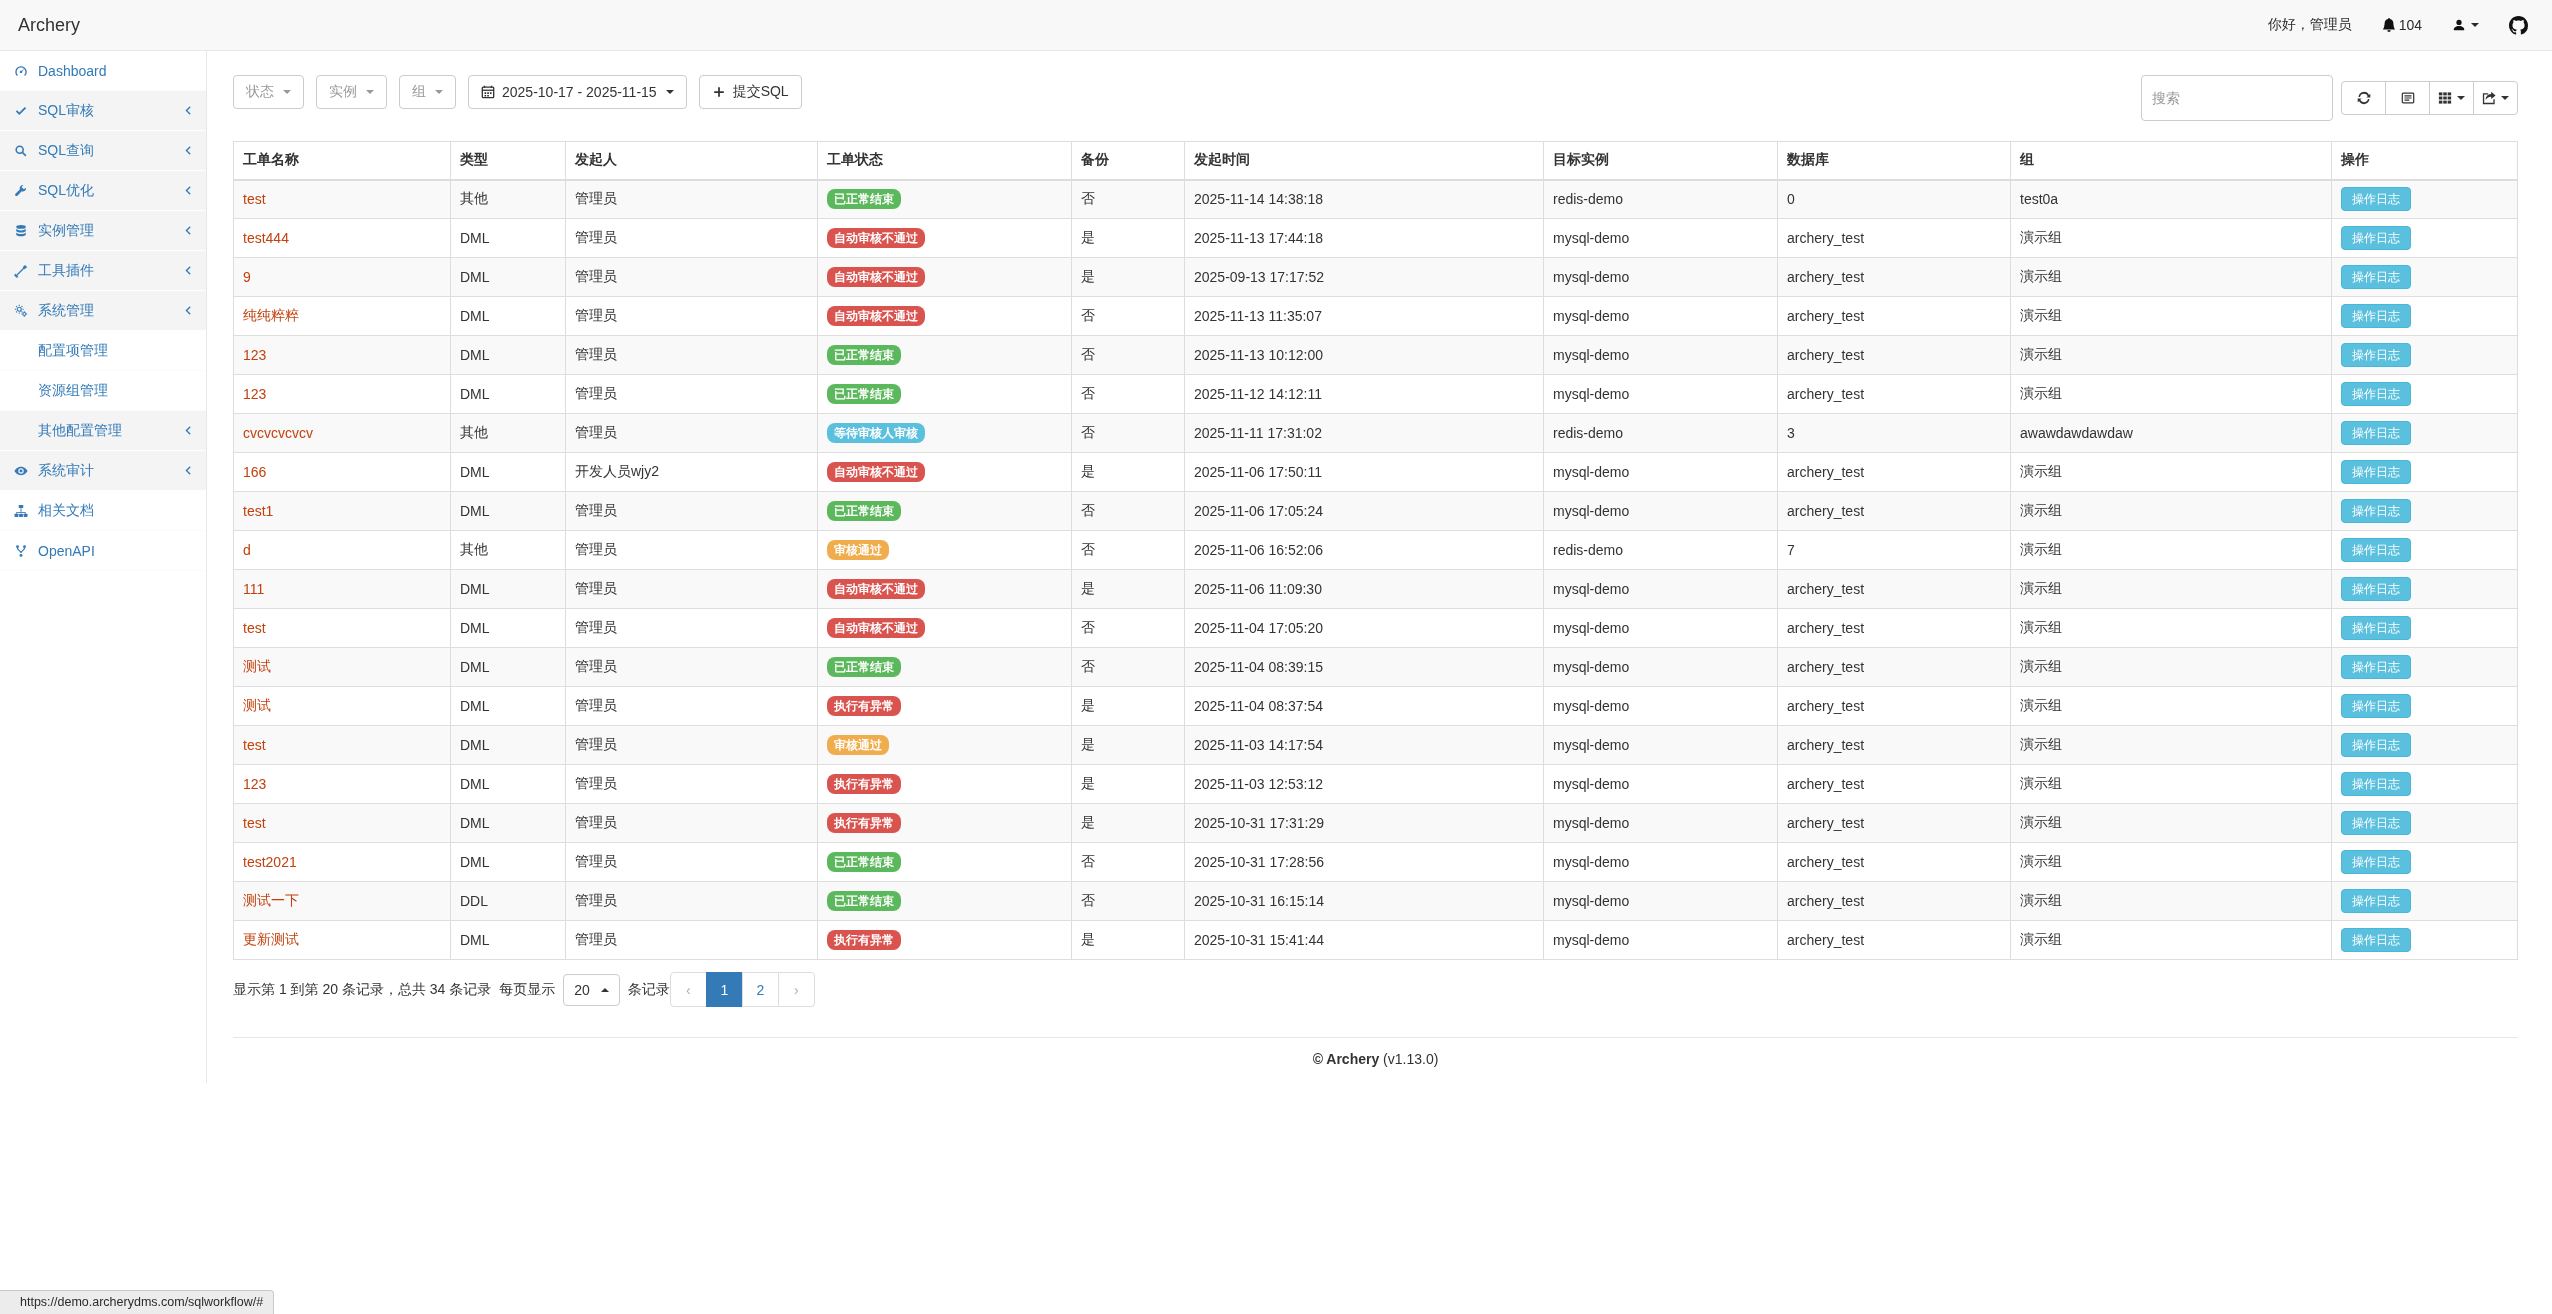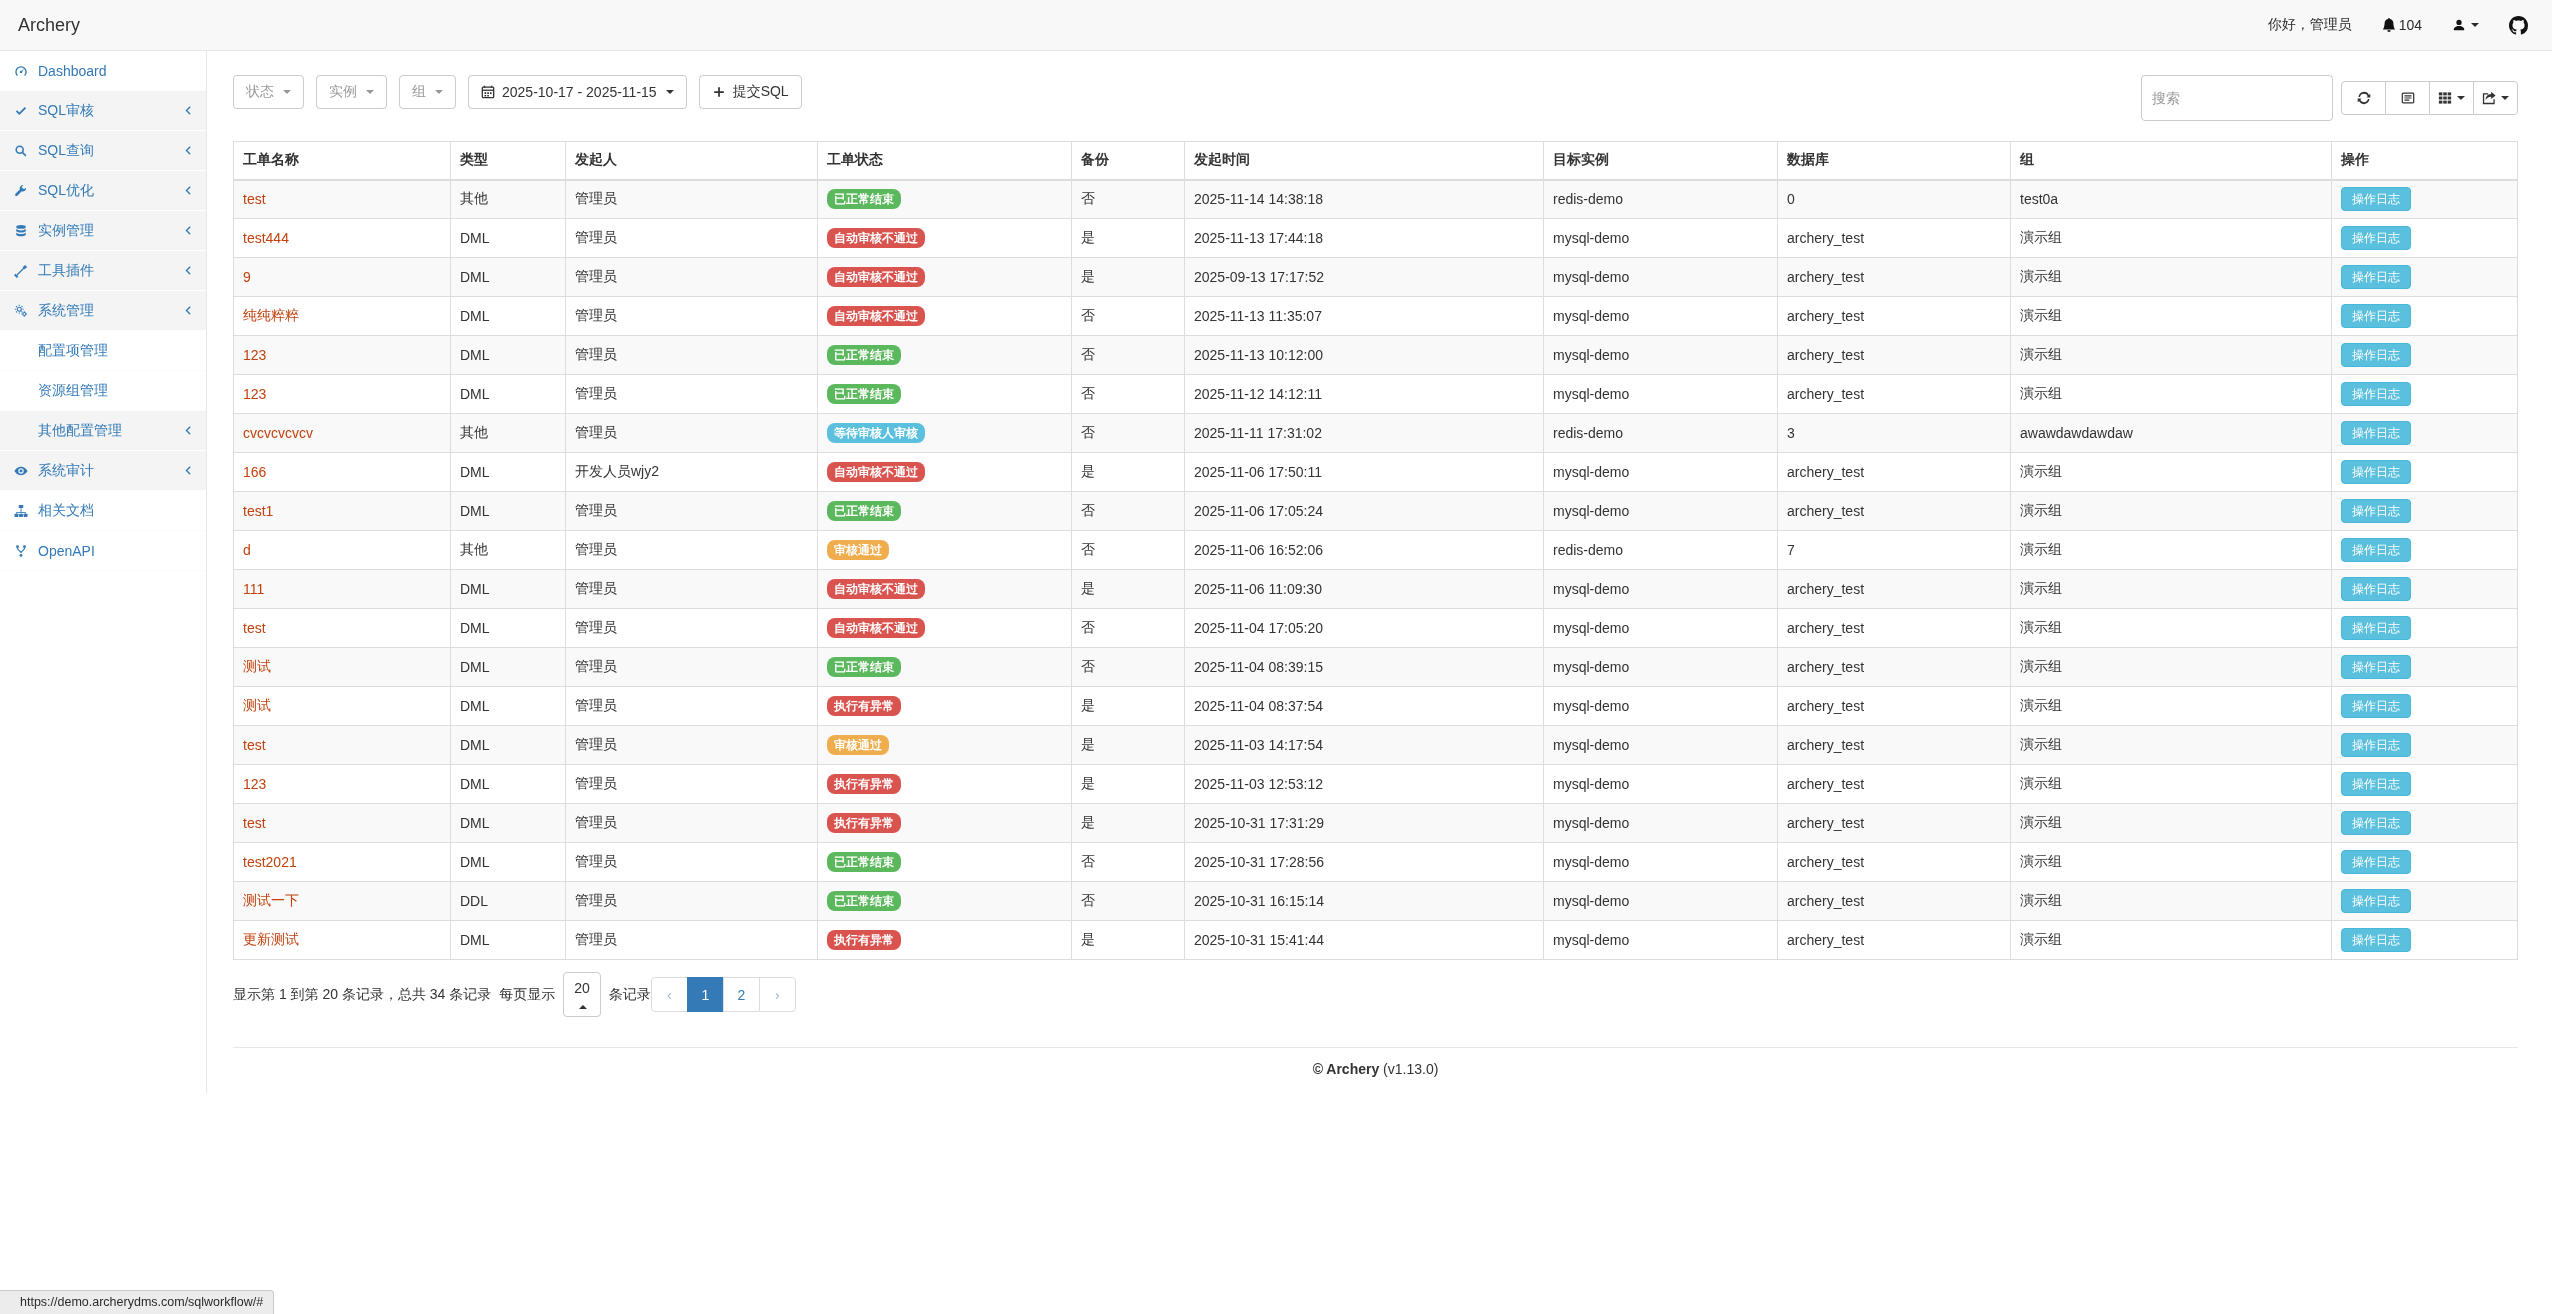--- a/index.html
+++ b/index.html
@@ -65,21 +65,21 @@
   .badge.danger  { background:#d9534f; }
   .badge.warning { background:#f0ad4e; }
   .badge.info    { background:#5bc0de; }
   .log-btn { background:#5bc0de; border:1px solid #46b8da; color:#fff; font-size:12px;
     padding:5px 10px; border-radius:4px; cursor:pointer; line-height:1; }
 
   
   .pager-row { display:flex; justify-content:flex-start; align-items:center; margin-top:12px; }
   .pager-info { display:flex; align-items:center; color:#333; }
   .page-size { display:inline-flex; align-items:center; gap:9px; border:1px solid #ccc;
-    border-radius:4px; padding:7px 10px; margin:0 8px; cursor:pointer; background:#fff;flex-direction:column; }
+    border-radius:4px; padding:7px 10px; margin:0 8px; cursor:pointer; background:#fff; }
   .pagination { display:inline-flex; }
   .page-btn { min-width:37px; height:35px; border:1px solid #ddd; background:#fff;
     color:#337ab7; display:inline-flex; align-items:center; justify-content:center;
     margin-left:-1px; cursor:pointer; font-size:14px; }
   .page-btn:first-child { border-radius:4px 0 0 4px; margin-left:0; color:#9bb4c9; }
   .page-btn:last-child { border-radius:0 4px 4px 0; color:#9bb4c9; }
   .page-btn.active { background:#337ab7; border-color:#337ab7; color:#fff; }
 
   
   .footer { border-top:1px solid #e7e7e7; margin-top:30px; padding:13px 0 16px; text-align:center; font-size:14px; color:#333; }

